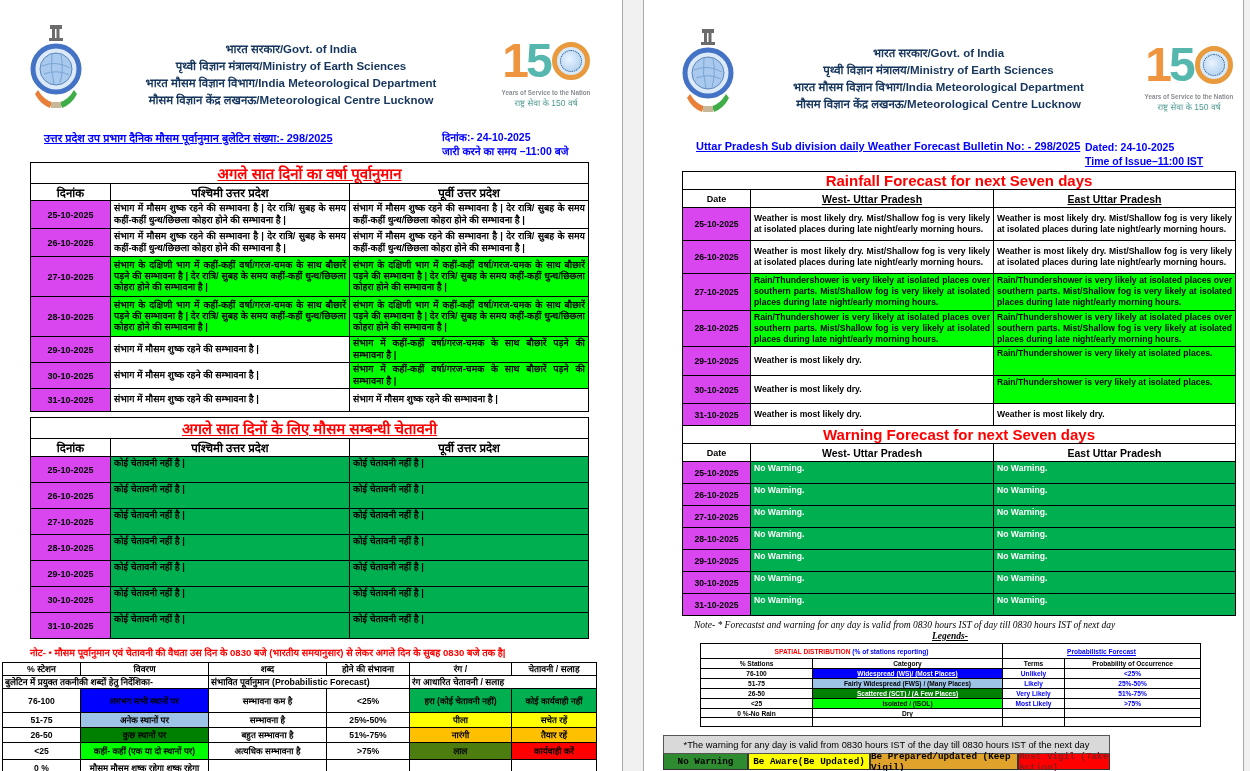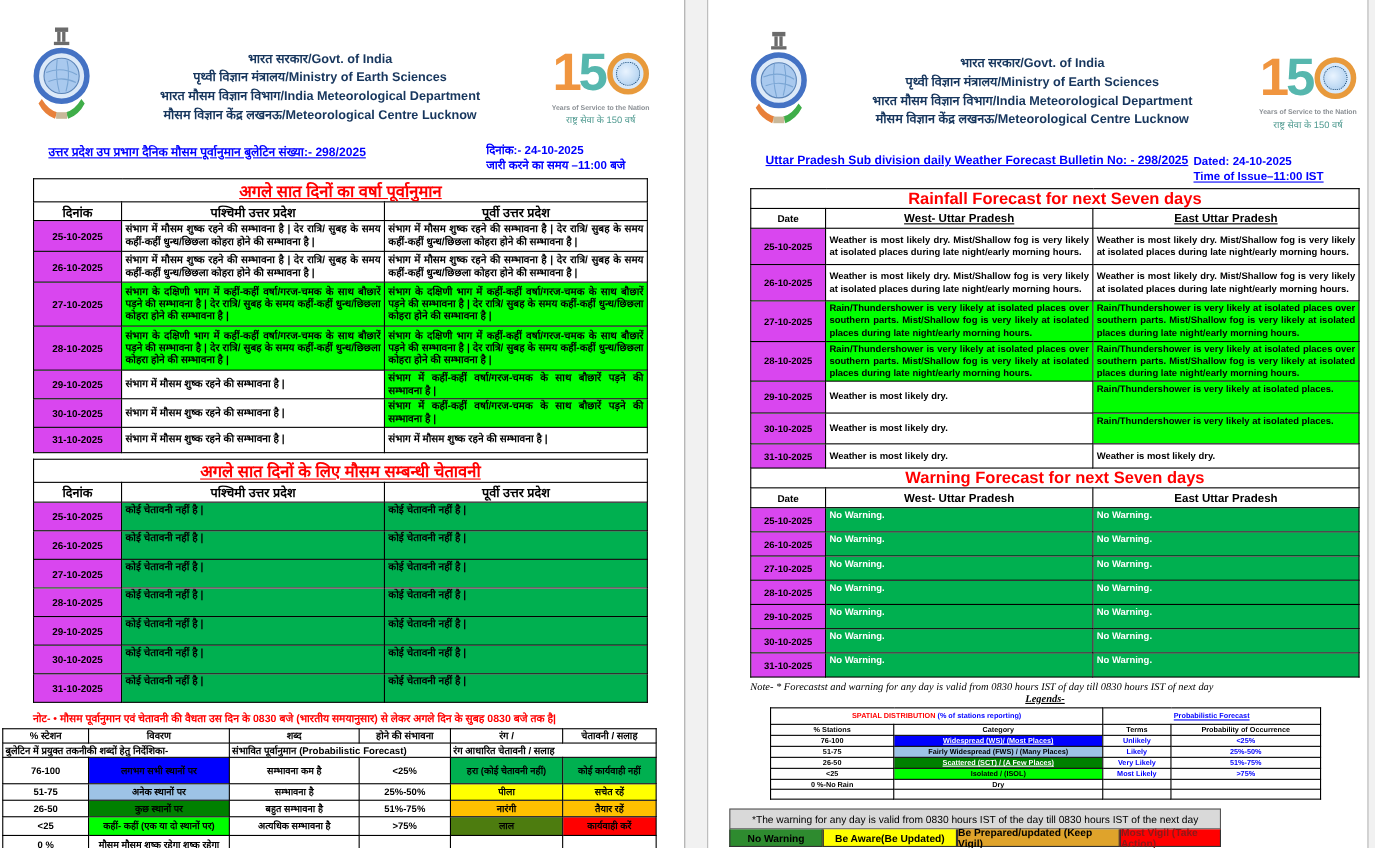--- a/index.html
+++ b/index.html
@@ -7,21 +7,21 @@
   .canvas { position:relative; width:1250px; height:771px; background:#fff; overflow:hidden; }
   .page { position:absolute; top:0; height:771px; background:#fff; }
   .page-left  { left:0;   width:622px; padding:22px 30px 0 30px; }
   .page-right { left:644px; width:599px; padding:26px 8px 0 38px; }
   .gutter { position:absolute; left:622px; top:0; width:22px; height:771px;
             background:#f1f1f1; border-left:1px solid #a8a8a8; border-right:1px solid #a8a8a8; }
   .right-strip { position:absolute; left:1243px; top:0; width:7px; height:771px;
             background:#f1f1f1; border-left:1px solid #a8a8a8; }
 
   
-  .hdr { display:flex; align-items:flex-end; }
+  .hdr { display:flex; align-items:center; }
   .imd-logo { width:52px; height:92px; flex:0 0 52px; }
   .hdr-text { flex:1; text-align:center; color:var(--header_navy); font-weight:bold;
               font-size:11.5px; line-height:17px; padding-top:14px; }
   .logo150 { width:92px; flex:0 0 92px; text-align:center; padding-top:6px; }
   .l150-digits { display:flex; align-items:center; justify-content:center; height:52px; }
   .d-1 { color:#F0953F; font-size:48px; font-weight:bold; line-height:48px; letter-spacing:-3px;}
   .d-5 { color:#56B7AE; font-size:48px; font-weight:bold; line-height:48px; letter-spacing:-2px;}
   .d-0 { display:inline-block; width:38px; height:38px; border-radius:50%;
          border:5px solid #E89A3C; background:#d7e9fb; position:relative; margin-left:1px;}
   .d-0 .globe { position:absolute; left:3px; top:3px; right:3px; bottom:3px;
@@ -47,21 +47,21 @@
   .colhead.u { text-decoration:underline; }
   .date { text-align:center; font-weight:bold; font-size:9px; background:#d946ef; }
   .cell { font-weight:bold; font-size:9.3px; line-height:1.22; padding:1px 3px;
           text-align:justify; }
   .t-en .cell { font-size:8.6px; line-height:1.3;margin-left:28px; }
   .t-en .date { font-size:8.6px; }
   .wtext { color:#fff; text-align:left; }
   .t2 { margin-top:5px; }
   .note-hi { color:var(--title_red); font-weight:bold; font-size:9.6px; margin:7px 0 3px 0; }
   .note-en { font-family:"Liberation Serif","DejaVu Serif",serif; font-style:italic;
-             font-size:9.5px; margin:4px 0 1px 0; }
+             font-size:9.5px; margin:4px 0 1px 12px; }
   .legends-label { text-align:center; font-family:"Liberation Serif","DejaVu Serif",serif;
              font-style:italic; font-weight:bold; font-size:9.5px;
              text-decoration:underline; margin:1px 0 2px 0; width:500px; margin-left:18px;}
 
   
   .legend-l { width:594px; margin-left:-28px; margin-top:2px; }
   .legend-l td { font-weight:bold; font-size:8.6px; text-align:center; padding:0 2px; }
   .legend-l .lh { font-size:8.8px; }
   .legend-l .lh-left { text-align:left; }
 
@@ -71,21 +71,21 @@
   .legend-r .blue { color:var(--title_blue); }
   .legend-r .cat-u { text-decoration:underline; }
   .spatial-red { color:var(--title_red); }
   .spatial-blue { color:var(--title_blue); }
   .prob-head { color:var(--title_blue); text-decoration:underline; }
 
   
   .grey-bar { margin:8px 0 0 -19px; width:447px; height:19px; background:var(--grey_bar);
               border:1px solid #555; display:flex; align-items:center; justify-content:center;
               font-size:9.3px; color:#000; }
-  .color-bar { margin-left:-19px; width:447px; height:16px; display:flex; }
+  .color-bar { margin-left:-19px; width:447px; height:16px; display:flex;font-family:Liberation Mono, monospace; }
   .color-bar .cbar-cell { border:1px solid #333; border-top:none; display:flex;
               align-items:center; justify-content:center; font-weight:bold; font-size:9.3px; }
 </style>
 </head>
 <body>
 
 <div class="canvas">
 
   <div class="page page-left">
     <div class="hdr">

